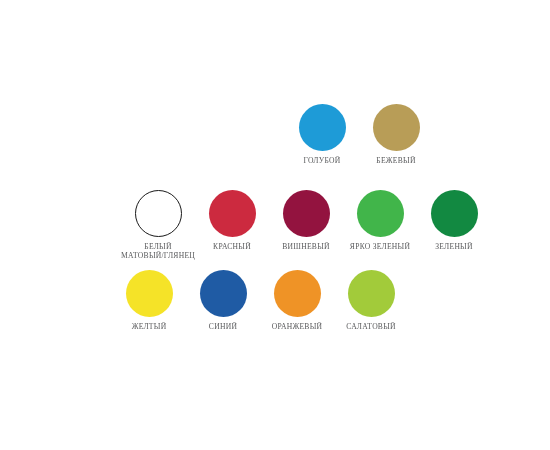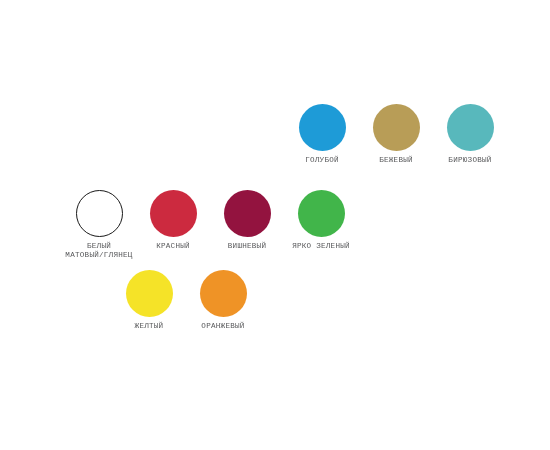--- a/index.html
+++ b/index.html
@@ -24,21 +24,21 @@
   .swatch-row {
     position: absolute;
     display: flex;
     left: 0;
     width: 550px;
     box-sizing: border-box;
   }
 
   
   .row-0 { top: 104px; padding-left: 285px; }
-  .row-1 { top: 190px; padding-left: 62px; }
+  .row-1 { top: 190px; padding-left: 62px; justify-content: center; }
   .row-2 { top: 270px; padding-left: 80px; margin-left: 32px; }
 
   .swatch-cell {
     width: 74px;
     display: flex;
     flex-direction: column;
     align-items: center;
     flex: 0 0 74px;
   }
 
@@ -55,63 +55,71 @@
 
   .swatch-label {
     margin-top: 5px;
     font-size: 7.6px;
     line-height: 9.4px;
     letter-spacing: 0.25px;
     color: #58595b;
     text-align: center;
     text-transform: uppercase;
     white-space: pre-line;
-    font-family: Liberation Mono, monospace;
+    font-family: Liberation Serif, serif;
   }
 </style>
 </head>
 <body>
 
 <div id="palette-chart">
     <div class="swatch-row row-0">
       <div class="swatch-cell">
         <div class="swatch-circle" style="background-color: rgb(30, 155, 215);"></div>
         <div class="swatch-label">ГОЛУБОЙ</div>
       </div>
       <div class="swatch-cell">
         <div class="swatch-circle" style="background-color: rgb(184, 157, 87);"></div>
         <div class="swatch-label">БЕЖЕВЫЙ</div>
-      </div>
-      <div class="swatch-cell">
-        <div class="swatch-circle" style="background-color: rgb(88, 184, 188);"></div>
-        <div class="swatch-label">БИРЮЗОВЫЙ</div>
       </div>
     </div>
     <div class="swatch-row row-1">
       <div class="swatch-cell">
         <div class="swatch-circle outlined" style="background-color: rgb(255, 255, 255);"></div>
         <div class="swatch-label">БЕЛЫЙ
 МАТОВЫЙ/ГЛЯНЕЦ</div>
       </div>
       <div class="swatch-cell">
         <div class="swatch-circle" style="background-color: rgb(204, 42, 63);"></div>
         <div class="swatch-label">КРАСНЫЙ</div>
       </div>
       <div class="swatch-cell">
         <div class="swatch-circle" style="background-color: rgb(147, 19, 63);"></div>
         <div class="swatch-label">ВИШНЕВЫЙ</div>
       </div>
       <div class="swatch-cell">
         <div class="swatch-circle" style="background-color: rgb(65, 181, 74);"></div>
         <div class="swatch-label">ЯРКО ЗЕЛЕНЫЙ</div>
       </div>
+      <div class="swatch-cell">
+        <div class="swatch-circle" style="background-color: rgb(18, 137, 65);"></div>
+        <div class="swatch-label">ЗЕЛЕНЫЙ</div>
+      </div>
     </div>
     <div class="swatch-row row-2">
       <div class="swatch-cell">
         <div class="swatch-circle" style="background-color: rgb(245, 227, 40);"></div>
         <div class="swatch-label">ЖЕЛТЫЙ</div>
       </div>
       <div class="swatch-cell">
+        <div class="swatch-circle" style="background-color: rgb(31, 91, 164);"></div>
+        <div class="swatch-label">СИНИЙ</div>
+      </div>
+      <div class="swatch-cell">
         <div class="swatch-circle" style="background-color: rgb(239, 147, 38);"></div>
         <div class="swatch-label">ОРАНЖЕВЫЙ</div>
+      </div>
+      <div class="swatch-cell">
+        <div class="swatch-circle" style="background-color: rgb(162, 203, 58);"></div>
+        <div class="swatch-label">САЛАТОВЫЙ</div>
       </div>
     </div>
   </div>
 
 </body></html>

